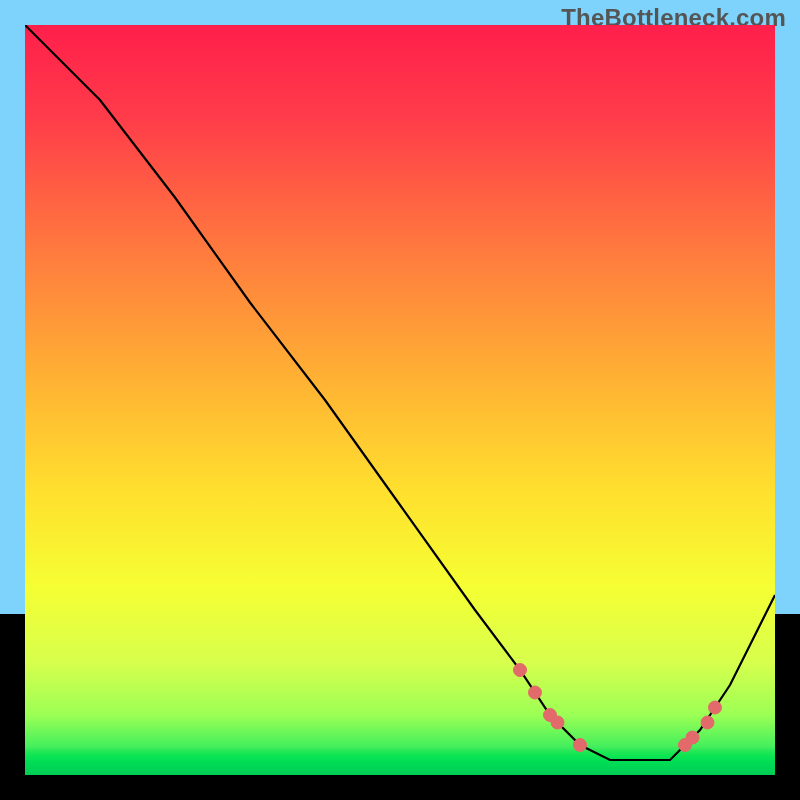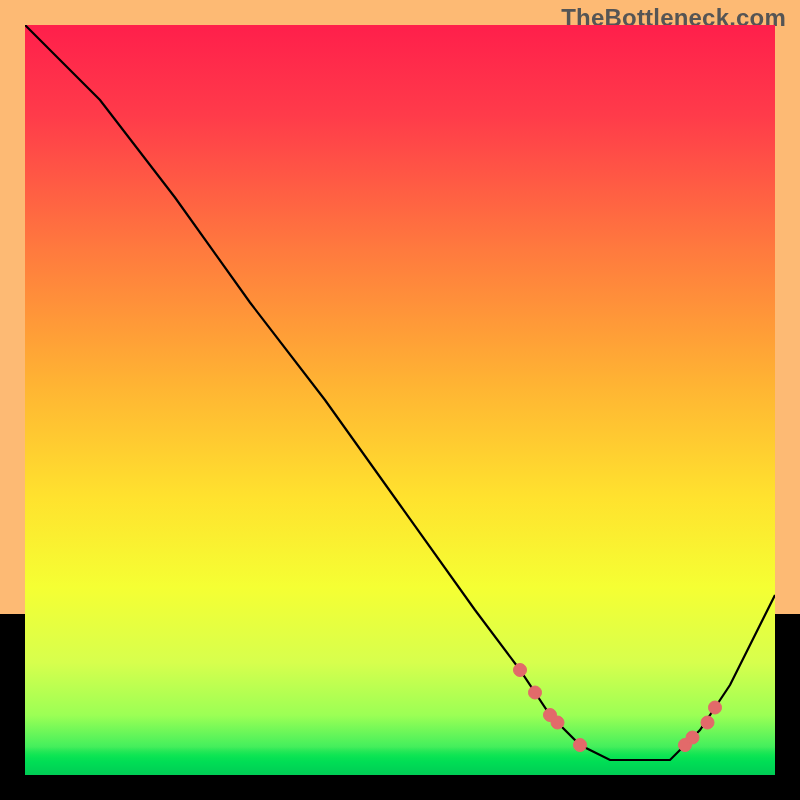--- a/index.html
+++ b/index.html
@@ -9,21 +9,21 @@
     height: 800px;
     background: #000;
     font-family: Arial, Helvetica, sans-serif;
     overflow: hidden;
   }
 
   .stage {
     position: relative;
     width: 800px;
     height: 614px;
-    background: #fdba74;
+    background: #7dd3fc;
   }
 
   .attribution {
     position: absolute;
     top: 4px;
     right: 14px;
     font-size: 24px;
     font-weight: 600;
     color: #555;
     letter-spacing: 0.2px;

